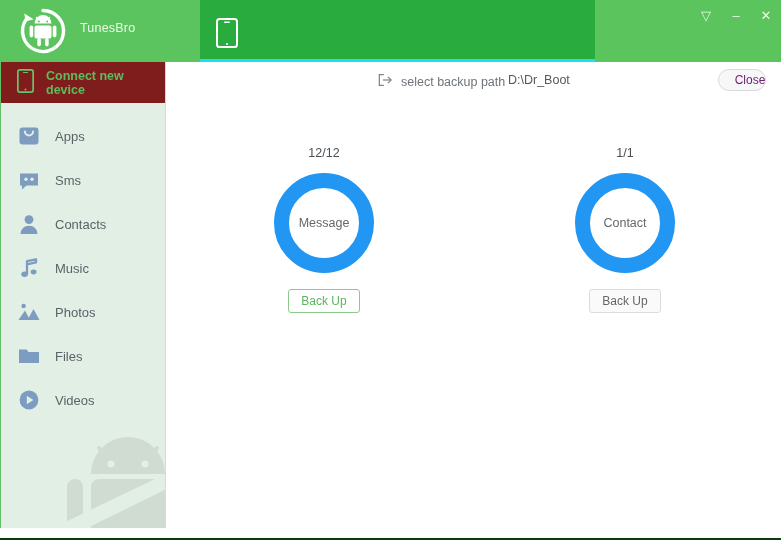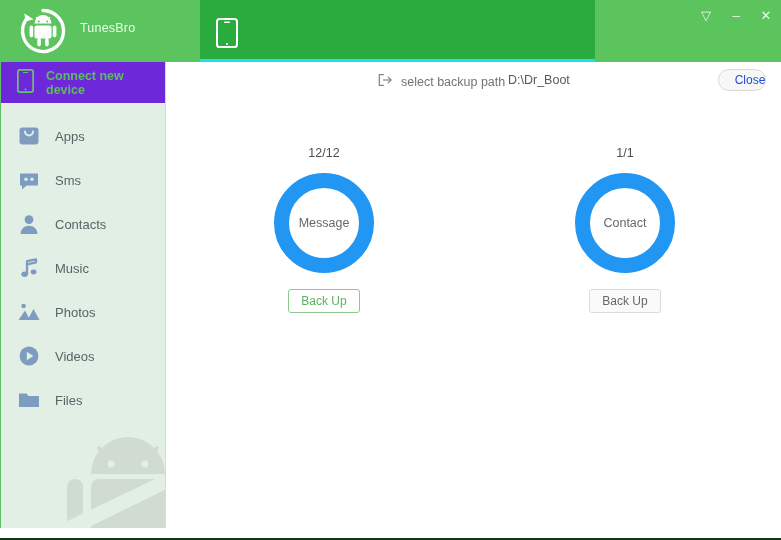--- a/index.html
+++ b/index.html
@@ -82,21 +82,21 @@
     border-right:1px solid #cfe0d2;
     border-left:1px solid #63c066;
     overflow:hidden;
   }
   .side-watermark {
     position:absolute; left:60px; bottom:-26px; width:140px; height:130px;
     opacity:.30; pointer-events:none;
   }
   .side-top {
     position:relative; z-index:2;
-    height:42px; background:#6d28d9;
+    height:42px; background:#7f1d1d;
     display:flex; align-items:center; gap:12px; padding-left:16px;
     border-bottom:1px solid #e7f1e8;
   }
   .side-top .lbl { color:#5bbd5c; font-size:12.5px; font-weight:bold; }
   .side-list { position:relative; z-index:2; padding-top:10px; }
   .side-item {
     height:44px; display:flex; align-items:center; gap:14px; padding-left:16px;
     cursor:pointer;
   }
   .side-item .ico { width:24px; height:24px; flex:0 0 auto; display:block; }
@@ -116,21 +116,21 @@
   }
   .tb-path .txt { color:#6f7479; font-size:12.5px; cursor:pointer; }
   .tb-dir {
     position:absolute; left:341px; top:11px;
     color:#55595e; font-size:12.5px;
   }
   .close-btn {
     position:absolute; right:15px; top:7px;
     width:48px; height:22px;
     background:#f7f7f7; border:1px solid #d9d9d9; border-radius:11px;
-    color:#1d4ed8; font-size:12px;
+    color:#701a75; font-size:12px;
     display:flex; align-items:center; justify-content:center;
     cursor:pointer;
     padding-left:16px;
   }
 
   .cards {
     position:absolute; left:0; top:42px; width:614px; height:260px;
   }
   .card {
     position:absolute; top:42px; width:180px;
@@ -270,34 +270,34 @@
             <path d="M1.5 20 L8 10.5 L13 20 Z" fill="#7d9cc0"></path>
             <path d="M10.5 20 L16.5 9 L22.5 20 Z" fill="#7d9cc0"></path>
           </svg>
         </span>
         <span class="lbl">Photos</span>
       </div>
 
       <div class="side-item">
         <span class="ico">
           <svg viewBox="0 0 24 24" width="24" height="24">
+            <path d="M2 5.5h7.6l1.9 2.4H22V19H2z" fill="#7d9cc0"></path>
+          </svg>
+        </span>
+        <span class="lbl">Files</span>
+      </div>
+
+      <div class="side-item">
+        <span class="ico">
+          <svg viewBox="0 0 24 24" width="24" height="24">
             <circle cx="12" cy="12" r="9.4" fill="#7d9cc0"></circle>
             <path d="M9.8 7.8 L16.4 12 L9.8 16.2 Z" fill="#e2efe5"></path>
           </svg>
         </span>
         <span class="lbl">Videos</span>
-      </div>
-
-      <div class="side-item">
-        <span class="ico">
-          <svg viewBox="0 0 24 24" width="24" height="24">
-            <path d="M2 5.5h7.6l1.9 2.4H22V19H2z" fill="#7d9cc0"></path>
-          </svg>
-        </span>
-        <span class="lbl">Files</span>
       </div>
     </div>
 
     <div class="side-watermark">
       <svg viewBox="0 0 140 130" width="140" height="130">
         <g fill="#a9b3a9">
           <line x1="38" y1="24" x2="50" y2="42" stroke="#a9b3a9" stroke-width="4" stroke-linecap="round"></line>
           <line x1="96" y1="24" x2="84" y2="42" stroke="#a9b3a9" stroke-width="4" stroke-linecap="round"></line>
           <path d="M30 50a37 37 0 0 1 74 0z"></path>
           <circle cx="50" cy="40" r="3.6" fill="#e2efe5"></circle>

